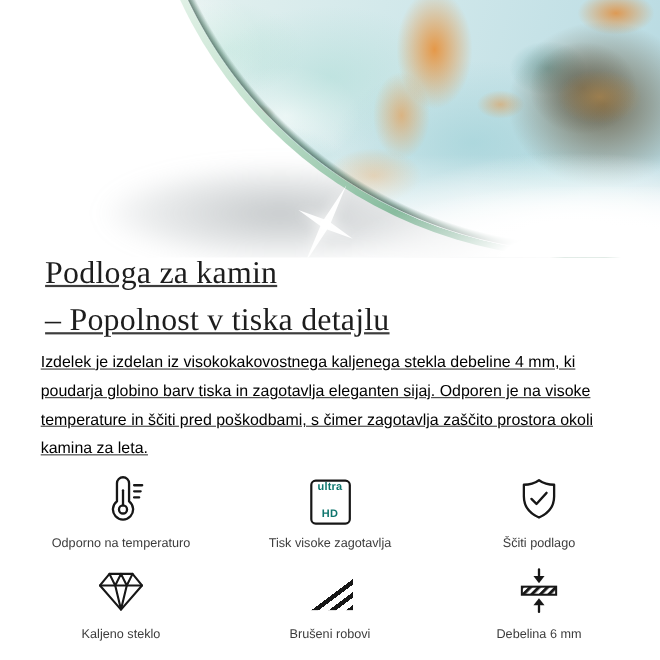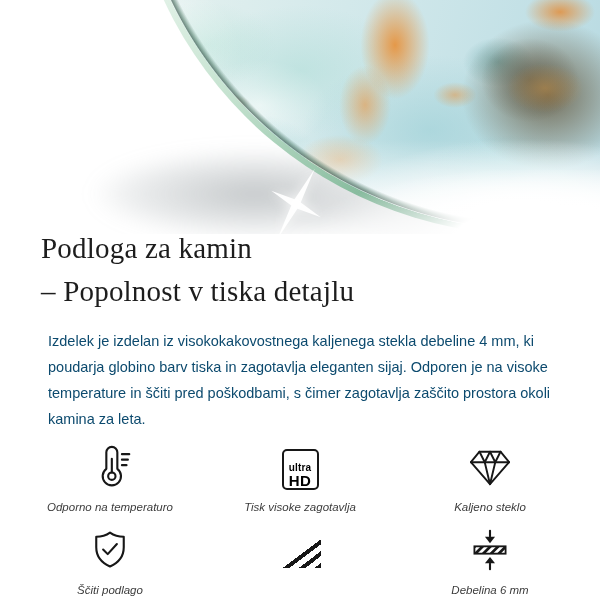--- a/index.html
+++ b/index.html
@@ -53,44 +53,44 @@
       transparent 395px, rgba(34,82,60,0) 397px,
       rgba(34,82,60,.42) 401px, rgba(22,56,42,.55) 403px, transparent 404px);
   }
   .fade-br{
     position:absolute;right:0;top:170px;width:280px;height:64px;
     background:radial-gradient(ellipse at 85% 100%, #fff 30%, rgba(255,255,255,0) 75%);
   }
   .sparkle{position:absolute;left:254px;top:162px;width:84px;height:84px;
     filter:drop-shadow(0 0 6px rgba(255,255,255,.95)) blur(.4px);}
   
-  .content{padding:0 33px;}
+  .content{padding:0 33px;text-decoration:underline;}
   h1{
     margin:-7px 0 0 8px;font-family:"Liberation Serif", serif;font-weight:400;
     font-size:29px;line-height:43px;color:#1d1d1d;letter-spacing:.2px;
   }
   .desc{
-    margin:15px;max-width:524px;font-size:14.5px;line-height:26px;color:#0c4a6e;
+    margin:4px;max-width:524px;font-size:14.5px;line-height:26px;color:#000000;
   }
   
   .features{
     display:grid;grid-template-columns:repeat(3,1fr);
     padding:0 15px;margin-top:13px;row-gap:16px;
   }
   .feature{text-align:center;}
   .icon-box{height:44px;display:flex;align-items:center;justify-content:center;}
-  .feature-label{margin-top:9px;font-size:11.5px;line-height:14px;color:#3c3c3c;font-style:italic;}
+  .feature-label{margin-top:9px;font-size:11.5px;line-height:14px;color:#3c3c3c;}
   .ic{stroke:#171717;fill:none;stroke-width:2.3;stroke-linecap:round;stroke-linejoin:round;}
   .uhd{
     width:33px;height:37px;border:2.5px solid #171717;border-radius:5px;
-    display:flex;flex-direction:column;align-items:center;justify-content:flex-end;
-    color:#000000;font-weight:700;
+    display:flex;flex-direction:column;align-items:center;justify-content:space-between;
+    color:#0f766e;font-weight:700;
   }
   .uhd-t1{font-size:10px;line-height:10px;font-weight:700;letter-spacing:.2px;}
-  .uhd-t2{font-size:15px;line-height:15px;letter-spacing:.3px;}
+  .uhd-t2{font-size:10px;line-height:15px;letter-spacing:.3px;}
   .hatch-tri{
     width:42px;height:32px;
     clip-path:polygon(100% 0, 100% 100%, 0 100%);
     background:repeating-linear-gradient(-37deg,#171717 0 4px,transparent 4px 9.5px);
   }
 </style>
 </head>
 <body>
 
 <div class="hero">
@@ -138,47 +138,48 @@
         <span class="uhd-t1">ultra</span>
         <span class="uhd-t2">HD</span>
       </span>
     </div>
     <div class="feature-label">Tisk visoke zagotavlja</div>
   </div>
 
   <div class="feature">
     <div class="icon-box">
       <span>
+        <svg width="46" height="44" viewBox="0 0 48 48">
+          <path class="ic" d="M24 5 C29 8.5 34 9.5 39 9.5 V21 C39 31.5 33 38 24 42 C15 38 9 31.5 9 21 V9.5 C14 9.5 19 8.5 24 5 Z"></path>
+          <path class="ic" d="M16.5 23.5 L21.5 28.5 L31.5 17.5"></path>
+        </svg>
+      </span>
+    </div>
+    <div class="feature-label">Ščiti podlago</div>
+  </div>
+
+  <div class="feature">
+    <div class="icon-box">
+      <span>
         <svg width="48" height="42" viewBox="0 0 48 44">
           <path class="ic" style="stroke-width:2" d="M4 17 L13 6 H35 L44 17 L24 40 Z"></path>
           <path class="ic" style="stroke-width:2" d="M4 17 H44"></path>
           <path class="ic" style="stroke-width:2" d="M13 6 L18.5 17 L24 6 L29.5 17 L35 6"></path>
           <path class="ic" style="stroke-width:2" d="M18.5 17 L24 40 L29.5 17"></path>
         </svg>
       </span>
     </div>
     <div class="feature-label">Kaljeno steklo</div>
   </div>
 
   <div class="feature">
     <div class="icon-box">
-      <span>
-        <svg width="46" height="44" viewBox="0 0 48 48">
-          <path class="ic" d="M24 5 C29 8.5 34 9.5 39 9.5 V21 C39 31.5 33 38 24 42 C15 38 9 31.5 9 21 V9.5 C14 9.5 19 8.5 24 5 Z"></path>
-          <path class="ic" d="M16.5 23.5 L21.5 28.5 L31.5 17.5"></path>
-        </svg>
-      </span>
-    </div>
-    <div class="feature-label">Ščiti podlago</div>
-  </div>
-
-  <div class="feature">
-    <div class="icon-box">
       <span class="hatch-tri"></span>
     </div>
+    <div class="feature-label">Brušeni robovi</div>
   </div>
 
   <div class="feature">
     <div class="icon-box">
       <span>
         <svg width="48" height="44" viewBox="0 0 48 48">
           <defs>
             <pattern id="hatch4" width="6" height="6" patternUnits="userSpaceOnUse" patternTransform="rotate(45)">
               <rect width="6" height="6" fill="#ffffff"></rect>
               <rect width="3" height="6" fill="#171717"></rect>

